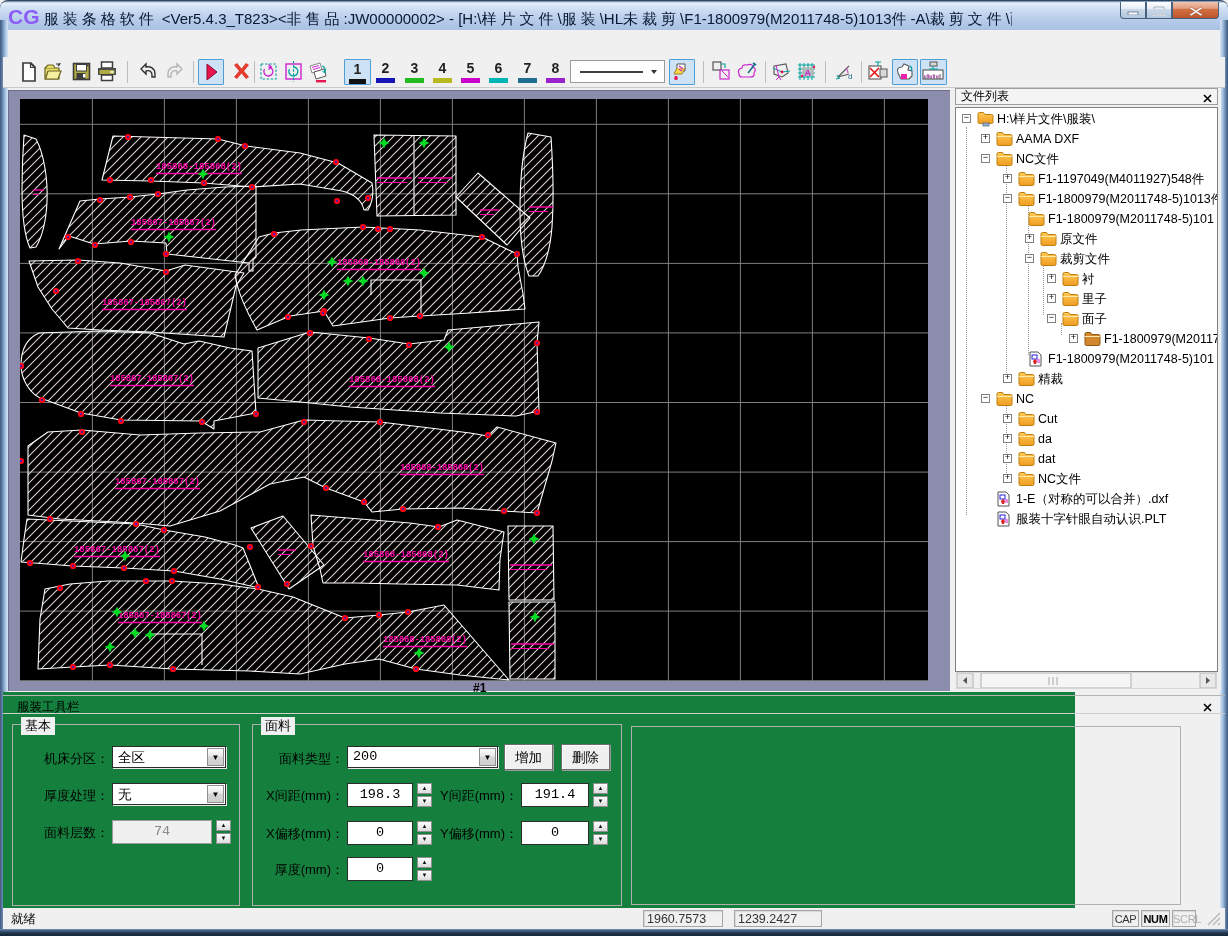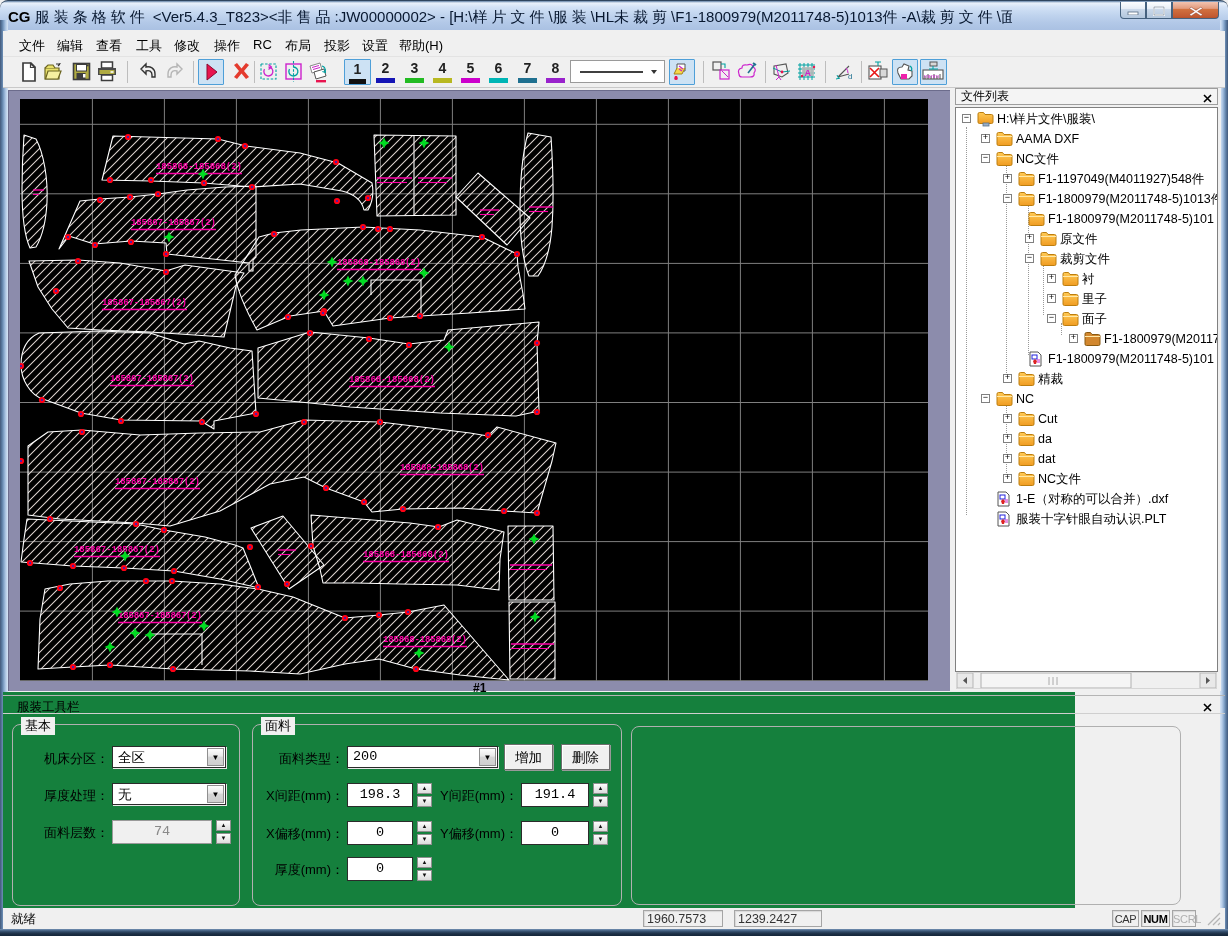--- a/index.html
+++ b/index.html
@@ -4,21 +4,21 @@
 html,body{width:1228px;height:936px;overflow:hidden;font-family:"Liberation Sans",sans-serif;background:#0f1d30}
 #win{position:absolute;left:0;top:0;width:1228px;height:936px;background:#f0f0f0}
 .abs{position:absolute}
 
 #brd-top{left:0;top:0;width:1228px;height:30px;background:linear-gradient(to bottom,#5e7fa5 0,#e9f1fb 2px,#d3e2f6 6px,#c0d4ee 14px,#b2c8e7 22px,#a9c0e2 30px);border-top:1px solid #2e455f;border-radius:8px 8px 0 0}
 #brd-left{left:0;top:20px;width:8px;height:909px;background:linear-gradient(to right,#43597a 0,#5b7ca3 2px,#88a8cd 4px,#b7cde8 6px,#d6e4f5 8px)}
 #brd-right{left:1220px;top:20px;width:8px;height:909px;background:linear-gradient(to left,#43597a 0,#5b7ca3 2px,#88a8cd 4px,#b7cde8 6px,#d6e4f5 8px)}
 #brd-bot{left:0;top:929px;width:1228px;height:7px;background:linear-gradient(to bottom,#7593b5 0,#3c5878 2px,#22374f 4px,#16283c 6px)}
 
 #title{left:8px;top:4px;width:1004px;height:25px;font-size:15px;color:#081830;white-space:nowrap;overflow:hidden;line-height:25px}
-#title b.cg{color:#000000;font-weight:bold;font-style:normal;font-size:15px}
+#title b.cg{color:#8b5cf6;font-weight:bold;font-style:normal;font-size:21px}
 #title .cj{letter-spacing:4px}
 
 .wbtn{top:2px;height:17px;border:1px solid #46627f;border-top:none;background:linear-gradient(to bottom,#fdfeff 0,#e5edf6 45%,#cbd9ea 46%,#b3c7dd 100%);}
 #btn-min{left:1120px;width:26px;border-radius:0 0 0 4px}
 #btn-max{left:1146px;width:26px}
 #btn-close{left:1172px;width:47px;border-radius:0 0 4px 0;background:linear-gradient(to bottom,#f2c3b0 0,#e29b7d 40%,#d2713f 45%,#c25a32 90%,#b5512c 100%)}
 .wbtn svg{display:block;margin:0 auto;margin-top:4px}
 
 #menubar{left:3px;top:31px;width:1222px;height:26px;background:#f0f0f0;font-size:13px;color:#000;border-bottom:1px solid #e3e3e3}
 #menubar span{position:absolute;top:6px}
@@ -39,21 +39,21 @@
 #fptree{position:absolute;left:4px;top:19px;width:263px;height:565px;border:1px solid #808080;background:#fff;overflow:hidden}
 #fpscroll{position:absolute;left:5px;top:584px;width:261px;height:17px;background:#f0f0f0;border:1px solid #d5d5d5}
 
 .trow{position:absolute;height:20px;font-size:12.5px;line-height:20px;white-space:nowrap;color:#000}
 .pm{position:absolute;width:9px;height:9px;border:1px solid #808080;background:#fff;font-size:9px;line-height:7px;text-align:center;font-family:"Liberation Mono",monospace}
 .tico{position:absolute;top:2px}
 .tlab{position:absolute;top:0px}
 
 #bpanel{left:3px;top:692px;width:1072px;height:216px;background:#15803d}
 #bphead{position:absolute;left:0;top:3px;width:1222px;height:19px;border-top:1px solid #b5b5b5;border-bottom:1px solid #cfcfcf;font-size:12.5px;padding:3px 0 0 14px}
-.gbox{position:absolute;border:1px solid #b0b0b0;border-radius:8px}
+.gbox{position:absolute;border:1px solid #b0b0b0;border-radius:0}
 .glab{position:absolute;top:-8px;left:8px;background:#f0f0f0;padding:0 4px;font-size:13px}
 .flab{position:absolute;font-size:13px;white-space:nowrap}
 .combo{position:absolute;height:22px;background:#fff;border:1px solid #2b2b2b;box-shadow:1px 1px 0 #e8e8e8}
 .combo .cv{position:absolute;left:5px;top:2px;font-size:13.5px;font-family:"Liberation Mono",monospace}
 .carr{position:absolute;right:1px;top:1px;width:17px;bottom:1px;background:linear-gradient(to bottom,#fdfdfd,#e8e8e8 45%,#d5d5d5 50%,#cfcfcf);border:1px solid #8f8f8f;text-align:center;font-size:8px;line-height:18px}
 .nbox{position:absolute;height:24px;background:#fff;border:1px solid #2b2b2b;text-align:center;font-size:13.5px;font-family:"Liberation Mono",monospace;padding-top:3px}
 .spin{position:absolute;width:15px;height:24px}
 .spin div{position:absolute;left:0;width:15px;height:11px;border:1px solid #8f8f8f;background:linear-gradient(to bottom,#fdfdfd,#dcdcdc);font-size:6px;text-align:center;line-height:9px;color:#111}
 .pbtn{position:absolute;width:49px;height:26px;background:#f0f0f0;border:1px solid #6d6d6d;box-shadow:inset 1px 1px 0 #fff, 1px 1px 0 #999;text-align:center;font-size:13.5px;padding-top:4px}
 
@@ -76,33 +76,20 @@
       <svg width="12" height="10">
         <rect x="1" y="1" width="10" height="8" fill="none" stroke="#fff" stroke-width="2"></rect>
         <rect x="1" y="1" width="10" height="8" fill="none" stroke="#5a6e84" stroke-width="0.6"></rect>
       </svg>
     </div>
   <div class="abs wbtn" id="btn-close">
       <svg width="14" height="11" viewBox="0 0 14 11">
         <path d="M2,1 L7,4.2 L12,1 L13.5,2.5 L8.6,5.5 L13.5,8.5 L12,10 L7,6.8 L2,10 L0.5,8.5 L5.4,5.5 L0.5,2.5 Z" fill="#fff" stroke="#8a4030" stroke-width="0.5"></path>
       </svg>
     </div>
-  <div class="abs" id="menubar">
-    <span style="left:16px">文件</span>
-      <span style="left:54px">编辑</span>
-      <span style="left:93px">查看</span>
-      <span style="left:133px">工具</span>
-      <span style="left:171px">修改</span>
-      <span style="left:211px">操作</span>
-      <span style="left:250px">RC</span>
-      <span style="left:282px">布局</span>
-      <span style="left:321px">投影</span>
-      <span style="left:359px">设置</span>
-      <span style="left:396px">帮助(H)</span>
-  </div>
   <div class="abs" id="toolbar">
       <div class="ticon" style="left:16px"><svg width="20" height="24" viewBox="0 0 20 24">
           <path d="M4,3 h8 l4,4 v14 h-12 z" fill="#fff" stroke="#3d3d3d" stroke-width="1.7"></path>
           <path d="M11.5,3.5 l4,4 l-4,0 z" fill="#fff" stroke="#3d3d3d" stroke-width="1.2"></path>
         </svg></div>
       <div class="ticon" style="left:40px"><svg width="20" height="24" viewBox="0 0 20 24">
           <path d="M2,8 L2,19 L16,19 L16,8 Z" fill="#e8e06a" stroke="#6b6420" stroke-width="1.2"></path>
           <path d="M2,8 l3,-3 h5 l2,3" fill="#e8e06a" stroke="#6b6420" stroke-width="1.2"></path>
           <path d="M5,11 h13 l-3,8 H2.5 Z" fill="#f5efa0" stroke="#6b6420" stroke-width="1.2"></path>
           <path d="M13,4 h4 M17,4 v-1 M17,4 l-2,2" stroke="#333" stroke-width="1.1" fill="none"></path>

